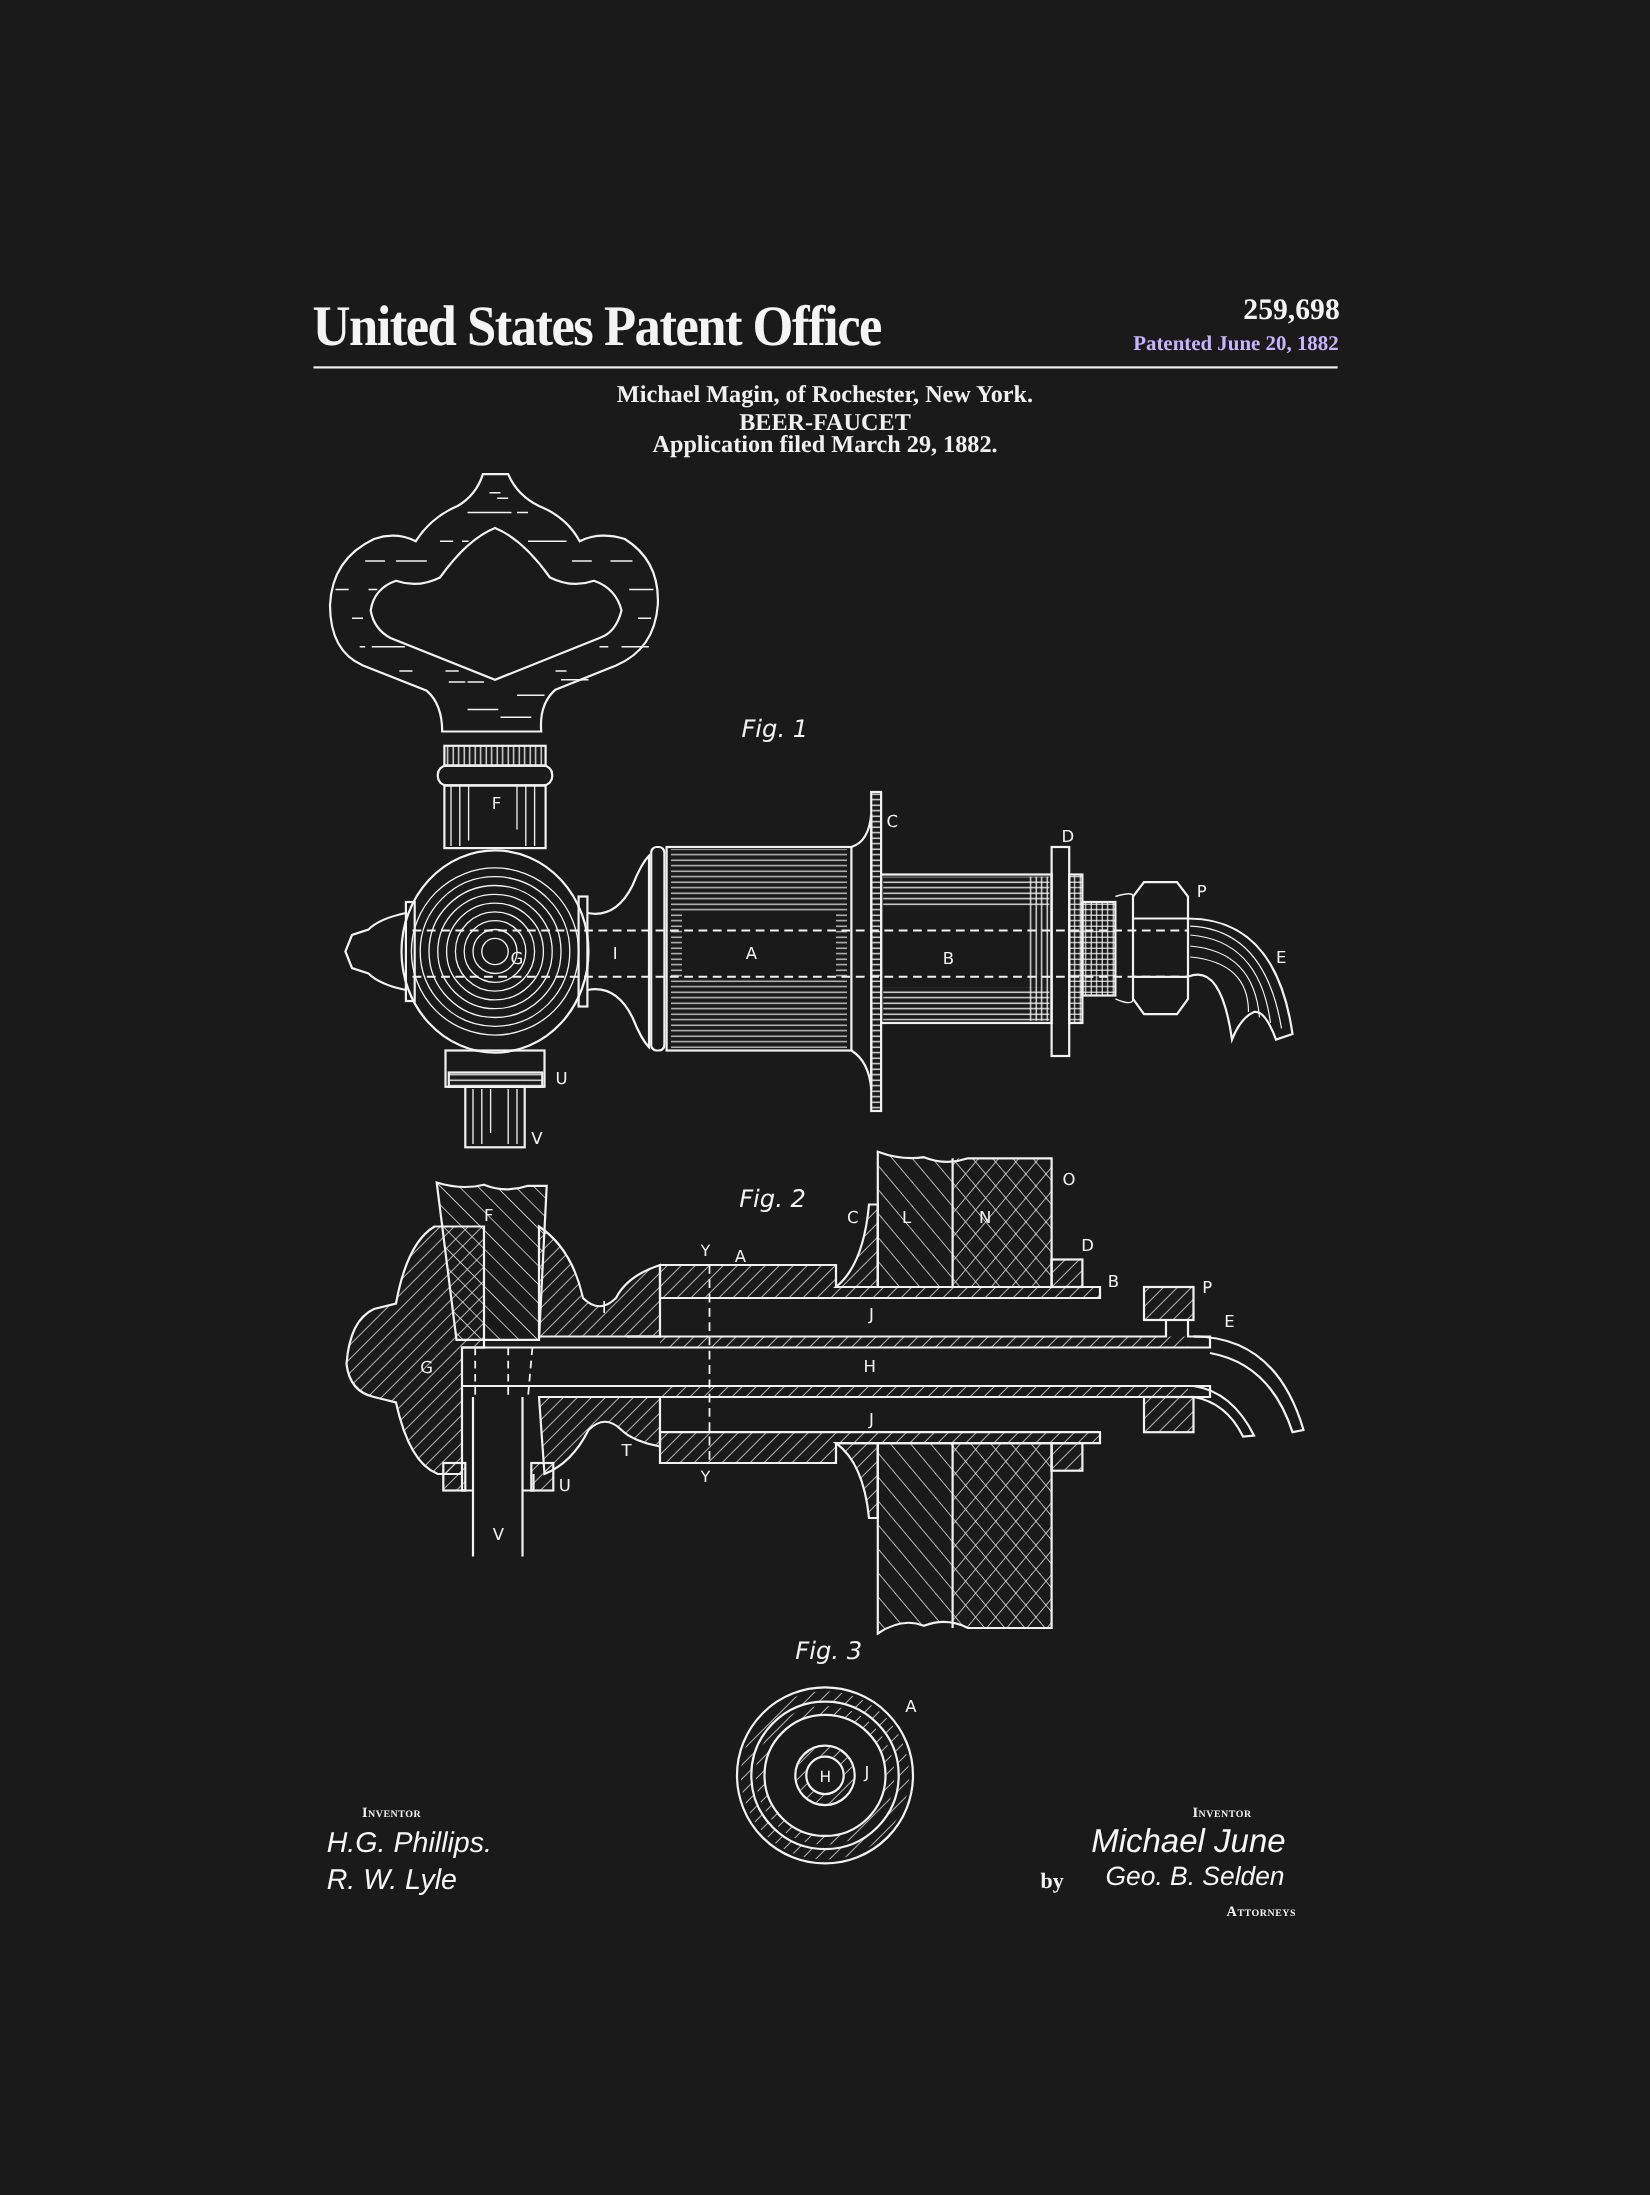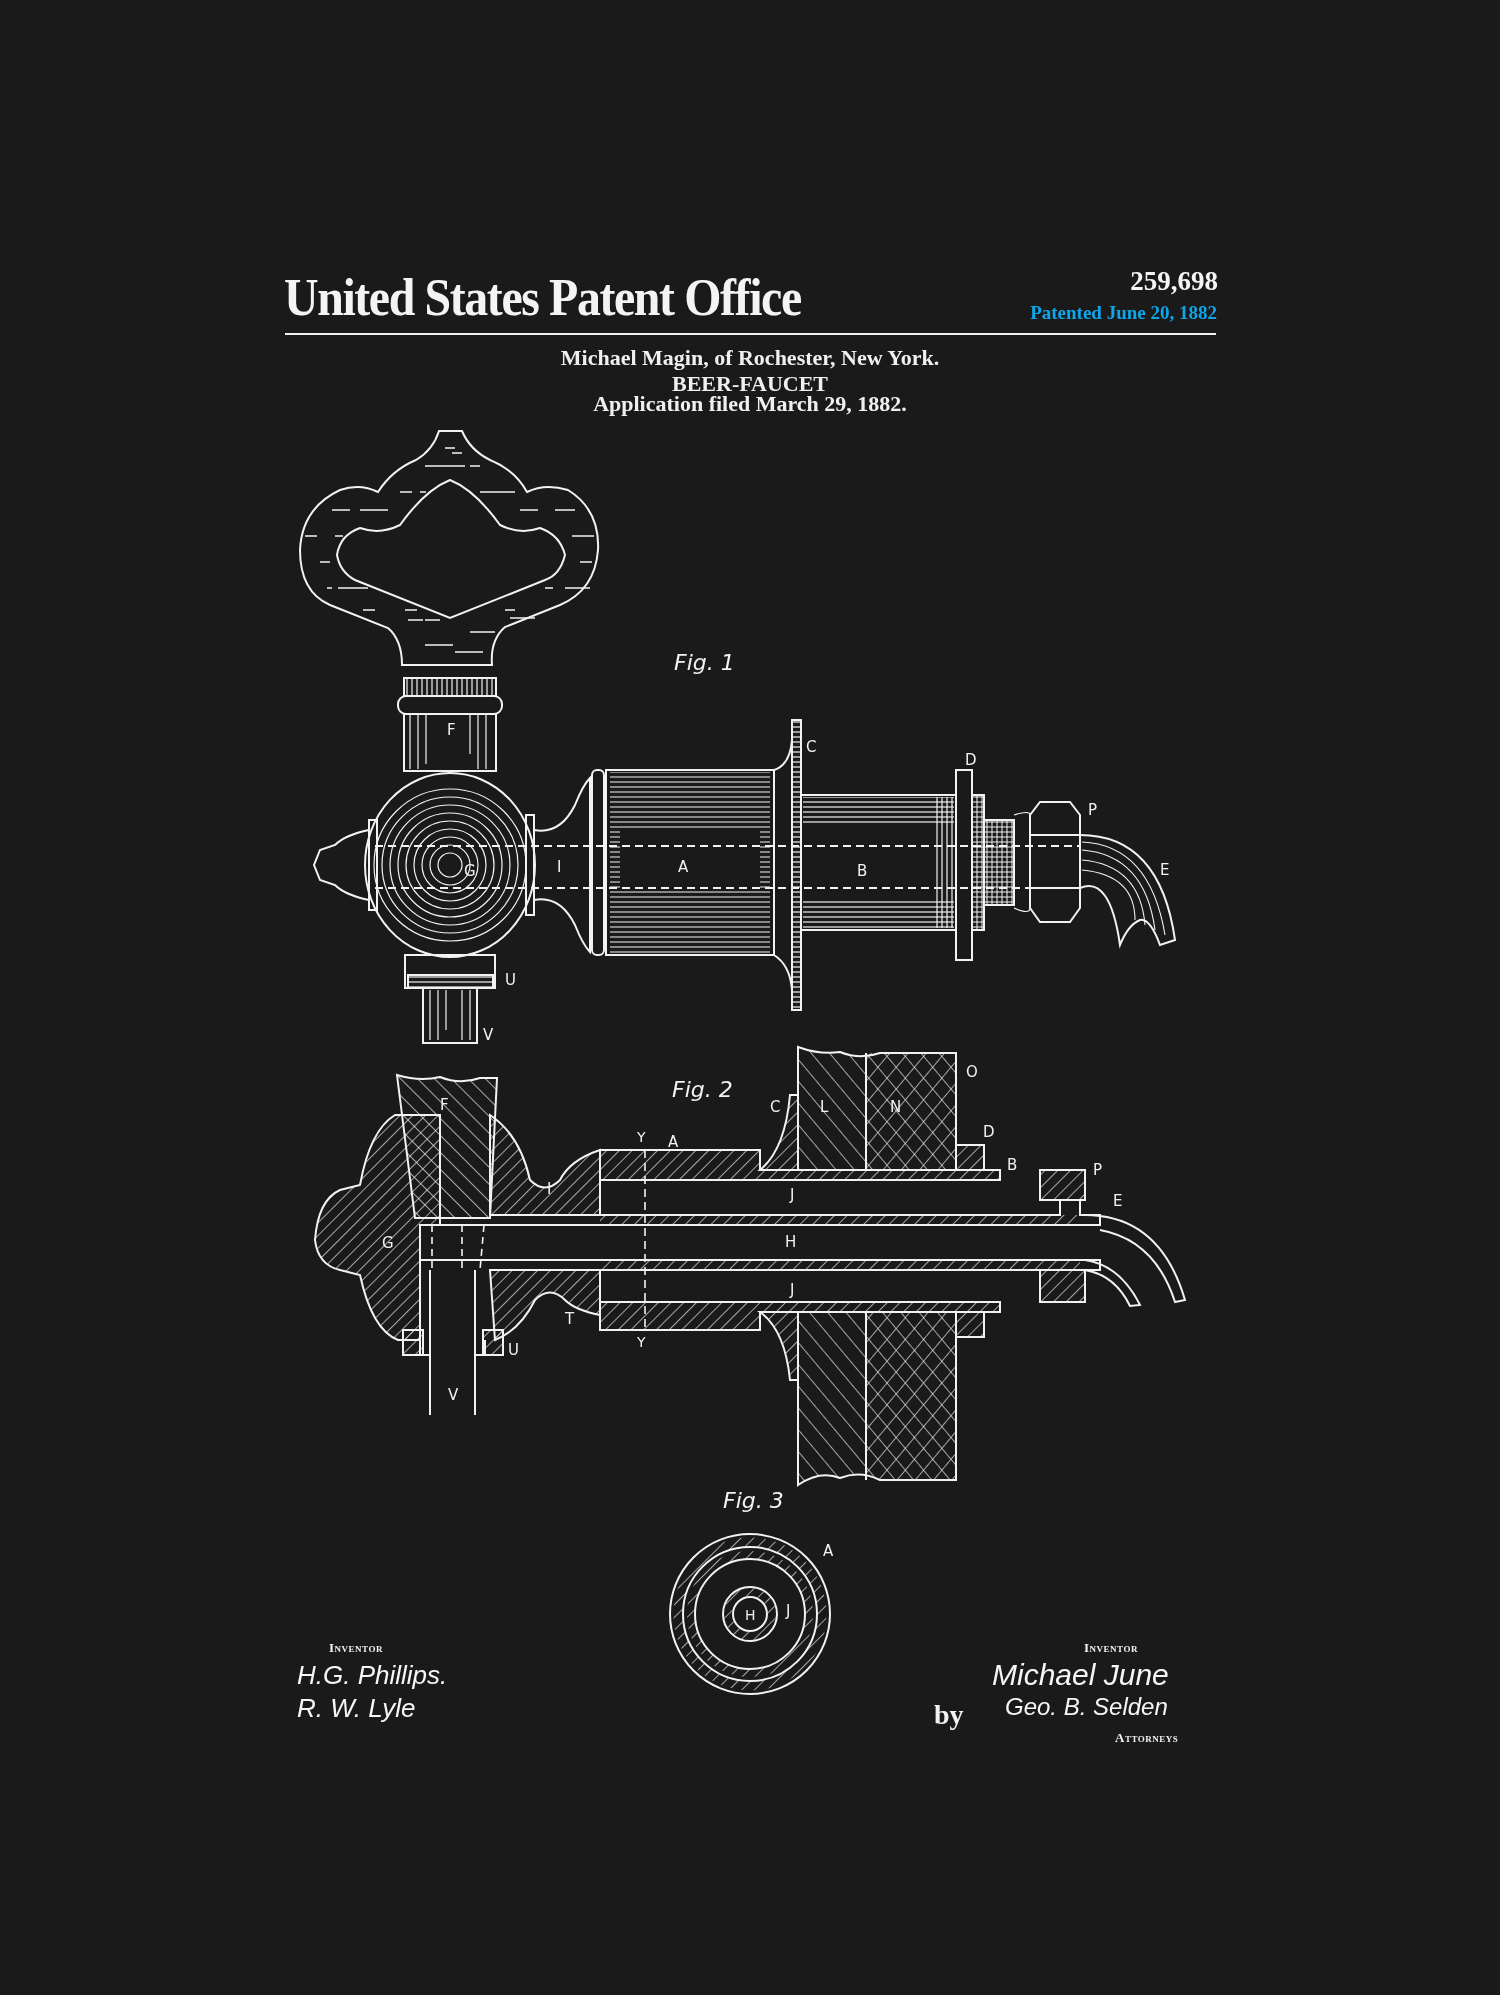--- a/index.html
+++ b/index.html
@@ -20,21 +20,21 @@
     transform: scaleX(0.92); transform-origin: left top;
   }
   .patno {
     right: 282px; top: 266px;
     font-family: "Liberation Serif", serif;
     font-size: 27px; font-weight: bold; color: #f4f4f4;
   }
   .patdate {
     right: 283px; top: 302px;
     font-family: "Liberation Serif", serif;
-    font-size: 19px; font-weight: bold; color: #0ea5e9;
+    font-size: 19px; font-weight: bold; color: #c4b5fd;
   }
   .rule {
     left: 285px; top: 333px; width: 931px; height: 0;
     border-top: 2px solid #f0f0f0;
   }
   .meta {
     left: 0; width: 1500px; text-align: center;
     font-family: "Liberation Serif", serif;
     font-weight: bold; font-size: 22px; color: #f0f0f0;
   }
@@ -42,21 +42,21 @@
     font-family: "Liberation Serif", serif;
     font-weight: bold; font-size: 13px; color: #f2f2f2;
     font-variant: small-caps; letter-spacing: 0.5px;
   }
   .sig {
     font-family: Liberation Sans, sans-serif; font-style: italic;
     color: #f6f6f6; white-space: nowrap;
   }
   .by {
     font-family: "Liberation Serif", serif; font-weight: bold;
-    font-size: 28px; color: #f2f2f2;
+    font-size: 20px; color: #f2f2f2; margin-left: 12px;
   }
   svg.drawing { position: absolute; left: 0; top: 0; }
   svg text { font-family: "DejaVu Sans", "Liberation Sans", sans-serif; fill: #f2f2f2; }
   svg text.fig { font-style: italic; font-size: 22px; }
 </style>
 </head>
 <body>
 
 <div class="abs title">United States Patent Office</div>
 <div class="abs patno">259,698</div>

